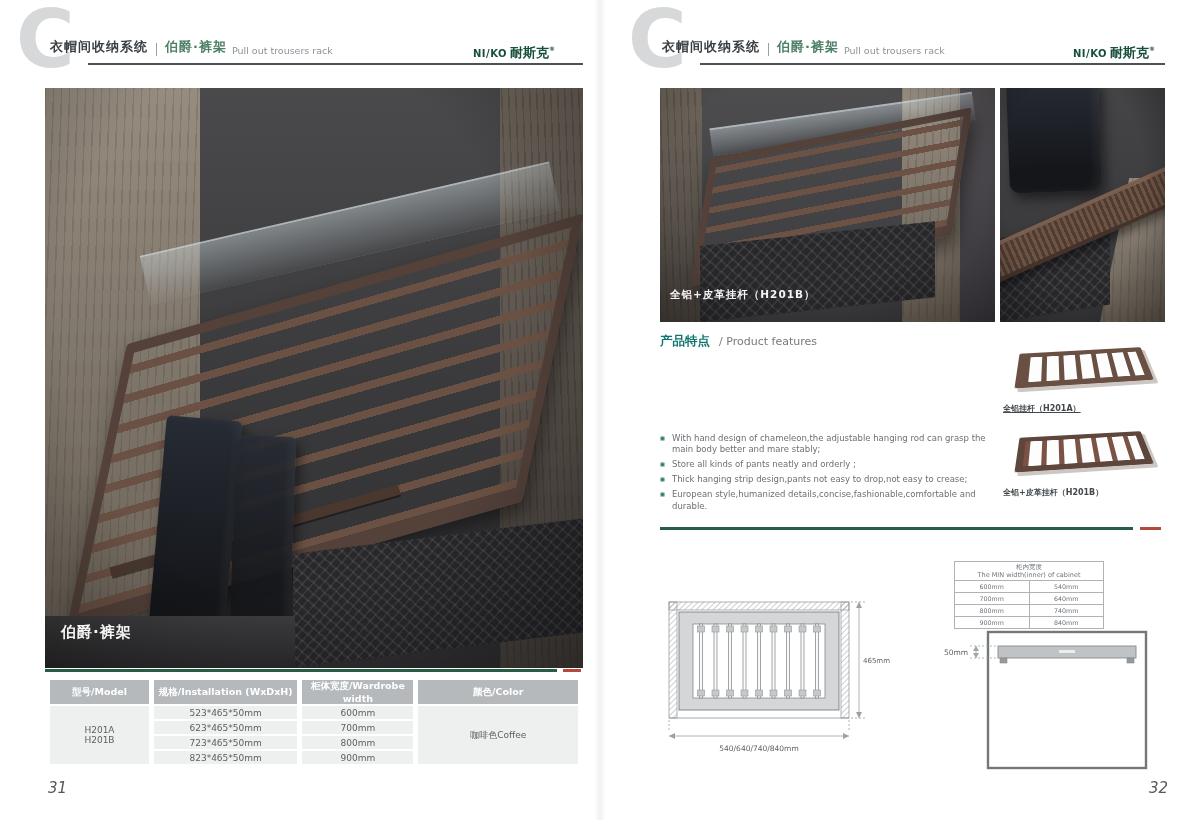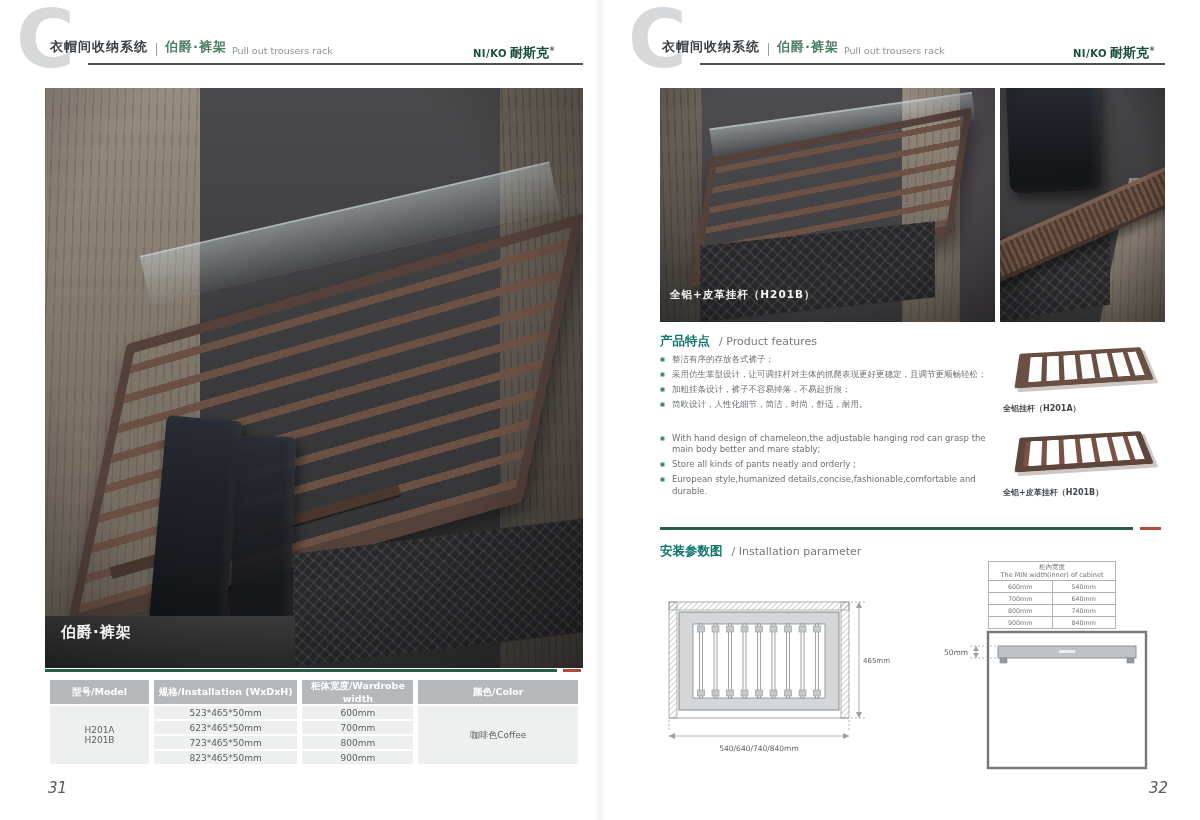--- a/index.html
+++ b/index.html
@@ -57,21 +57,21 @@
   .secttl-en{font-size:11px;color:#75797d;margin-left:4px;}
   
   .vimg{position:absolute;width:162px;height:66px;background:#fff;display:flex;align-items:center;justify-content:center;}
   .vrack{width:116px;height:36px;border:7px solid #6a5042;border-radius:2px;
         transform:perspective(260px) rotateX(48deg) rotate(-5deg);
         background:repeating-linear-gradient(90deg,#6a5042 0 5px,#fdfdfd 5px 17px);
         box-shadow:3px 5px 0 rgba(90,70,58,.3);}
   .vrack.b{border-color:#5e463c;background:repeating-linear-gradient(90deg,#7b5246 0 5px,#fdfdfd 5px 17px);}
   .vlabel{position:absolute;font-size:8px;font-weight:bold;color:#43484c;}
   
-  table.mini{position:absolute;left:988px;top:561px;width:128px;border-collapse:collapse;}
+  table.mini{position:absolute;left:954px;top:561px;width:150px;border-collapse:collapse;}
   table.mini th,table.mini td{border:1px solid #b0b3b5;font-weight:normal;color:#6f7378;text-align:center;padding:1px 2px;}
   table.mini th{font-size:6.5px;line-height:1.25;}
   table.mini td{font-size:6.3px;height:9px;width:50%;}
   
   svg text{font-family:"DejaVu Sans","Liberation Sans",sans-serif;fill:#5d6165;}
 </style>
 </head>
 <body>
 
 <div class="stage">
@@ -183,48 +183,39 @@
     <div class="abs wood" style="left:100px;top:90px;width:65px;height:144px;clip-path:polygon(45% 0,100% 0,100% 100%,0 100%);"></div>
     <div class="abs herring" style="left:0;top:150px;width:110px;height:84px;transform:skewY(-9deg);transform-origin:left top;"></div>
     <div class="abs" style="left:-25px;top:112px;width:240px;height:30px;transform:rotate(-24deg);background:repeating-linear-gradient(90deg,#6e5445 0 3px,#503b31 3px 6px);border-top:4px solid #7a5f4f;border-bottom:4px solid #45332b;box-shadow:0 6px 10px rgba(0,0,0,.45);"></div>
     <div class="abs vig" style="left:0;top:0;width:165px;height:234px;"></div>
   </div>
 
   <div class="abs" style="left:660px;top:330px;">
     <span class="secttl-zh">产品特点</span>
     <span class="secttl-en">/ Product features</span>
   </div>
-  <ul class="feat abs" style="left:660px;top:354px;width:338px;">
-    <li>整洁有序的存放各式裤子；</li>
-    <li>采用仿生掌型设计，让可调挂杆对主体的抓爬表现更好更稳定，且调节更顺畅轻松；</li>
-    <li>加粗挂条设计，裤子不容易掉落，不易起折痕；</li>
-    <li>简欧设计，人性化细节，简洁，时尚，舒适，耐用。</li>
-  </ul>
   <ul class="feat abs" style="left:660px;top:433px;width:345px;">
     <li>With hand design of chameleon,the adjustable hanging rod can grasp the main body better and mare stably;</li>
     <li>Store all kinds of pants neatly and orderly ;</li>
+    <li>Thick hanging strip design,pants not easy to drop,not easy to crease;</li>
     <li>European style,humanized details,concise,fashionable,comfortable and durable.</li>
   </ul>
 
   <div class="vimg" style="left:1002px;top:333px;">
     <div class="vrack"></div>
   </div>
-  <div class="vlabel" style="left:1003px;top:403px;">全铝挂杆（H201A）</div>
+  <div class="vlabel" style="left:1003px;top:403px;text-decoration:underline;">全铝挂杆（H201A）</div>
   <div class="vimg" style="left:1002px;top:417px;">
     <div class="vrack b"></div>
   </div>
   <div class="vlabel" style="left:1003px;top:487px;">全铝+皮革挂杆（H201B）</div>
 
   <div class="divg" style="left:660px;top:527px;width:473px;"></div>
   <div class="divr" style="left:1140px;top:527px;width:21px;"></div>
 
-  <div class="abs" style="left:660px;top:540px;">
-    <span class="secttl-zh">安装参数图</span>
-    <span class="secttl-en">/ Installation parameter</span>
-  </div>
 
   <svg class="abs" style="left:653px;top:590px;" width="240" height="178" viewBox="0 0 240 178">
     <defs>
       <pattern id="hatchP" width="4" height="4" patternUnits="userSpaceOnUse" patternTransform="rotate(45)">
         <line x1="0" y1="0" x2="0" y2="4" stroke="#9aa0a3" stroke-width="1"></line>
       </pattern>
     </defs>
     <rect x="16" y="12" width="180" height="8" fill="url(#hatchP)" stroke="#8d9295" stroke-width="0.7"></rect>
     <rect x="16" y="12" width="8" height="116" fill="url(#hatchP)" stroke="#8d9295" stroke-width="0.7"></rect>
     <rect x="188" y="12" width="8" height="116" fill="url(#hatchP)" stroke="#8d9295" stroke-width="0.7"></rect>

